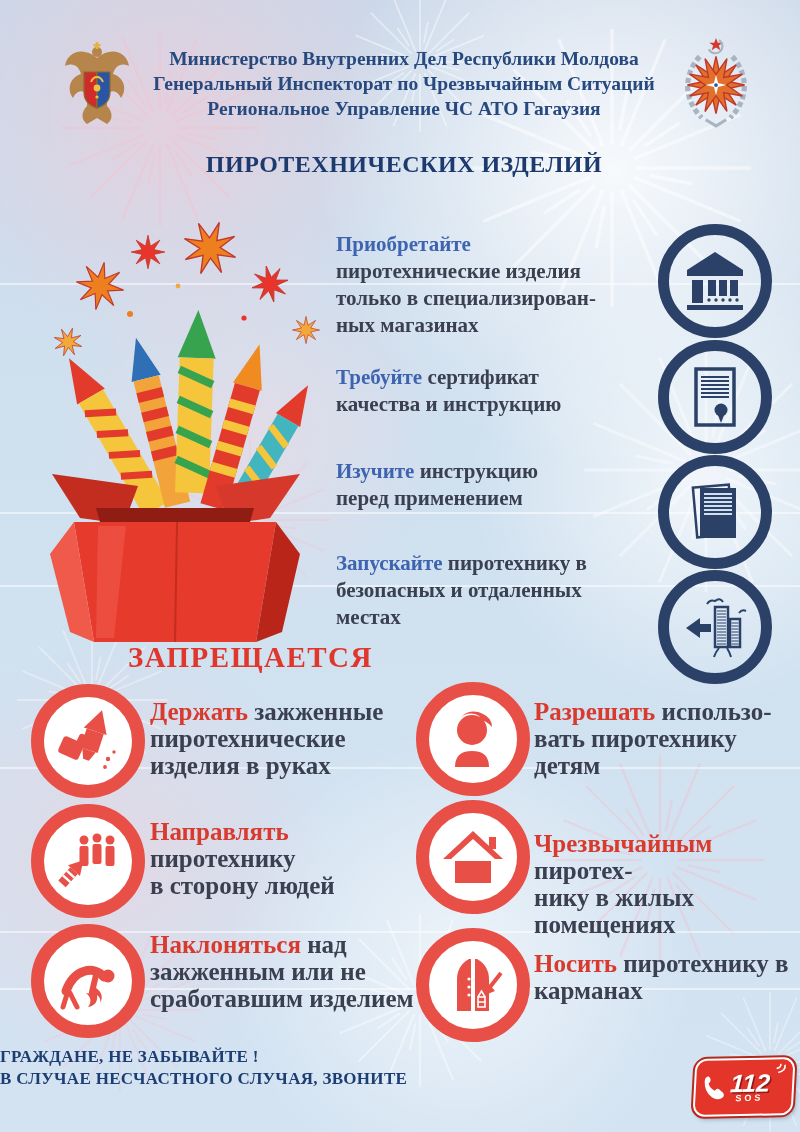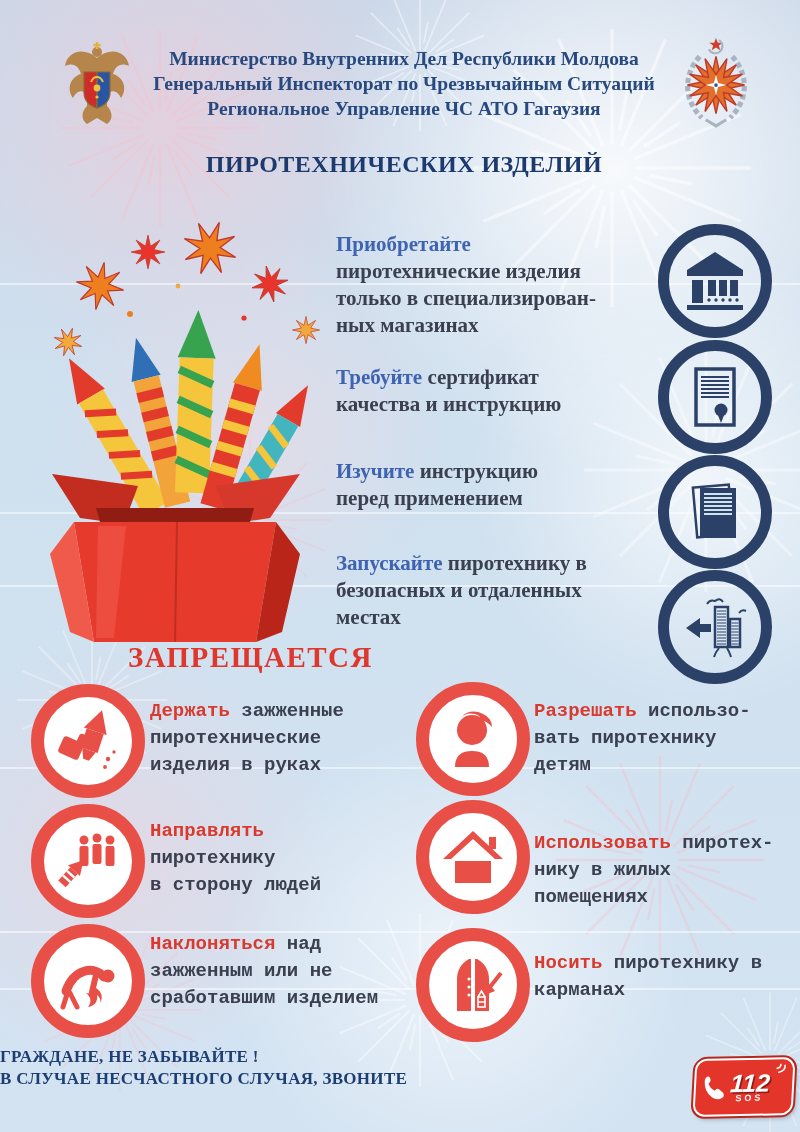--- a/index.html
+++ b/index.html
@@ -41,21 +41,21 @@
 
   .ban-title{position:absolute;left:128px;top:641px;color:#e0372c;
              font-size:29px;letter-spacing:1.5px;}
 
   .rcircle{position:absolute;width:88px;height:88px;border-radius:50%;background:#fff;
            border:13px solid #e85047;display:flex;align-items:center;justify-content:center;}
   .rl{left:31px}.rr{left:416px}
   .rl1{top:684px}.rl2{top:804px}.rl3{top:924px}
   .rr1{top:682px}.rr2{top:800px}.rr3{top:928px}
 
-  .proh{position:absolute;color:#3b4050;font-size:19px;line-height:27px;font-family:Liberation Mono, monospace;}
+  .proh{position:absolute;color:#3b4050;font-size:25px;line-height:27px;}
   .proh .kw{color:#d93a2e;}
   .pl{left:150px;width:292px}
   .pr{left:534px;width:260px}
   .pl1{top:698px}.pl2{top:818px}.pl3{top:931px}
   .pr1{top:698px}.pr2{top:830px}.pr3{top:950px}
 
   .footer{position:absolute;left:0;right:70px;top:1046px;text-align:left;
           color:#1d3e72;font-size:17px;line-height:22px;letter-spacing:.3px;}
 
   .badge112{position:absolute;left:694px;top:1058px;width:96px;height:54px;
@@ -362,21 +362,21 @@
 изделия в руках</span></div>
   <div class="proh pl pl2"><span class="kw">Направлять</span> <span class="pre">
 пиротехнику
 в сторону людей</span></div>
   <div class="proh pl pl3"><span class="kw">Наклоняться</span> <span class="pre">над
 зажженным или не
 сработавшим изделием</span></div>
   <div class="proh pr pr1"><span class="kw">Разрешать</span> <span class="pre">использо-
 вать пиротехнику
 детям</span></div>
-  <div class="proh pr pr2"><span class="kw">Использовать</span> <span class="pre">пиротех-
+  <div class="proh pr pr2"><span class="kw">Чрезвычайным</span> <span class="pre">пиротех-
 нику в жилых
 помещениях</span></div>
   <div class="proh pr pr3"><span class="kw">Носить</span> <span class="pre">пиротехнику в
 карманах</span></div>
 
   
   <div class="footer">
     <div>ГРАЖДАНЕ,  НЕ ЗАБЫВАЙТЕ !</div>
     <div>В СЛУЧАЕ НЕСЧАСТНОГО СЛУЧАЯ, ЗВОНИТЕ</div>
   </div>

